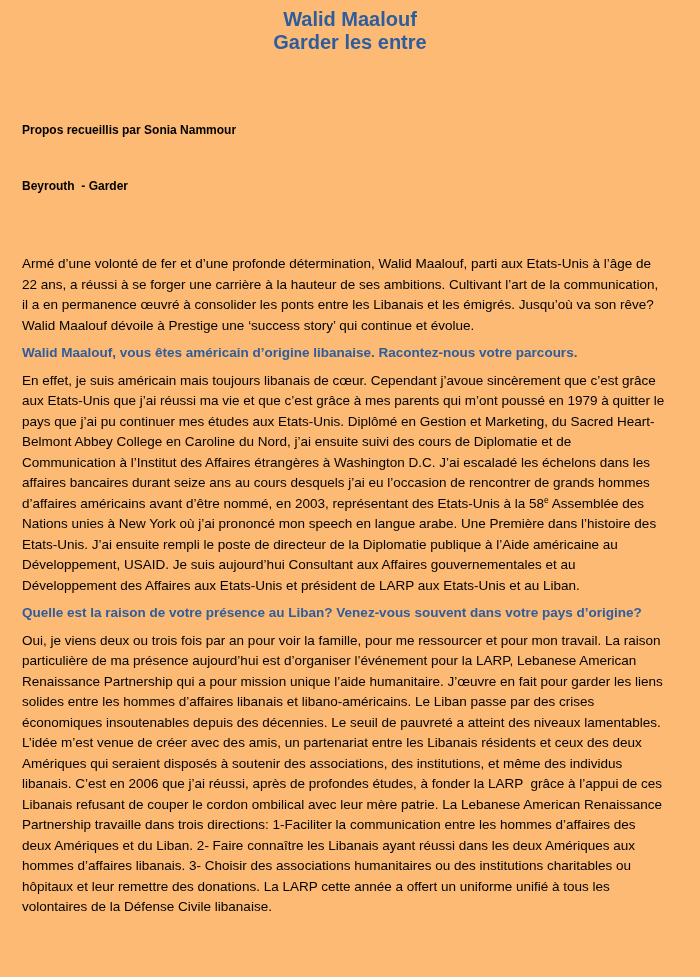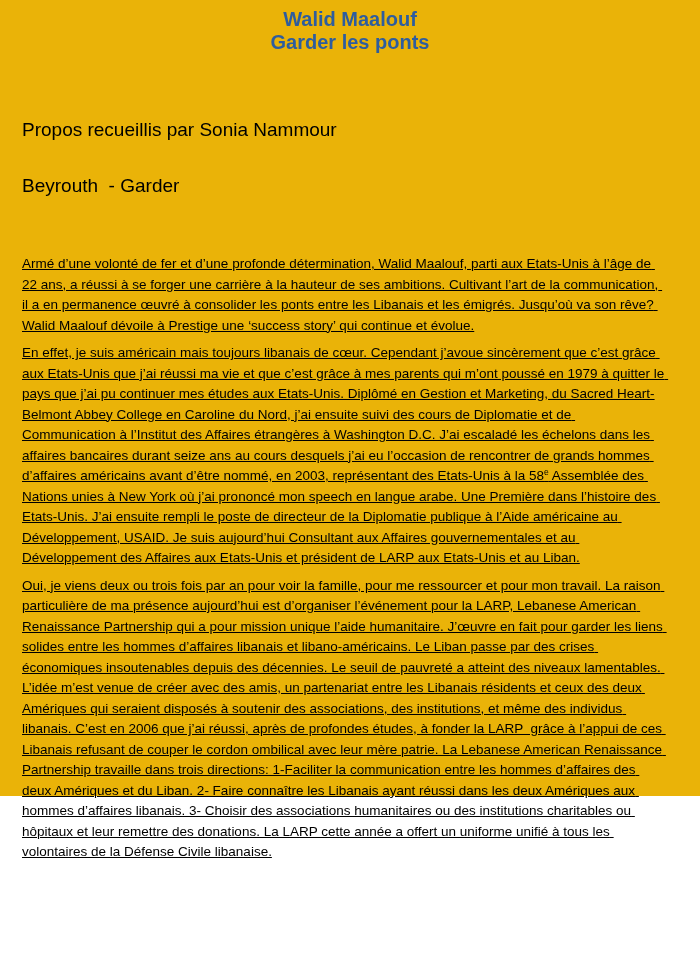--- a/index.html
+++ b/index.html
@@ -6,47 +6,47 @@
     margin: 0;
     padding: 0;
     width: 700px;
     height: 980px;
     overflow: hidden;
     background: #ffffff;
   }
   .page {
     box-sizing: border-box;
     width: 700px;
-    height: 796px;
+    height: 977px;
     padding: 8px 34px 0 22px;
     font-family: "Liberation Sans", "DejaVu Sans", sans-serif;
     color: #000000;
-    background: #eab308;
+    background: #fdba74;
   }
   .title {
     margin: 0 -34px 30px -22px; 
     text-align: center;
     color: #2E5D9E;
     font-size: 20px;
     line-height: 23px;
     font-weight: 700;
   }
   .title-line { display: block; }
   .byline {
-    font-size: 19px;
+    font-size: 12px;
     line-height: 18.5px;
     margin: 0 0 22px 0;
     white-space: pre-wrap;
+    font-weight: bold;
   }
   .body-para {
     font-size: 13.5px;
     line-height: 20.5px;
     margin: 0 0 7px 0;
     white-space: pre-wrap;
-    text-decoration: underline;
   }
   .question {
     font-size: 13.5px;
     line-height: 20.5px;
     font-weight: 700;
     color: #2E5D9E;
     margin: 0 0 7px 0;
     white-space: pre-wrap;
   }
   sup.sup {
@@ -55,29 +55,31 @@
     line-height: 0;
   }
 </style>
 </head>
 <body>
 
 <div class="page">
 
   <h1 class="title">
     <span class="title-line">Walid Maalouf</span>
-    <span class="title-line">Garder les ponts</span>
+    <span class="title-line">Garder les entre</span>
   </h1>
 
   <div class="byline">
     <div>Propos recueillis par Sonia Nammour</div>
     <div>Beyrouth  - Garder</div>
   </div>
 
   <p class="body-para">Armé d’une volonté de fer et d’une profonde détermination, Walid Maalouf, parti aux Etats-Unis à l’âge de 22 ans, a réussi à se forger une carrière à la hauteur de ses ambitions. Cultivant l’art de la communication, il a en permanence œuvré à consolider les ponts entre les Libanais et les émigrés. Jusqu’où va son rêve? Walid Maalouf dévoile à Prestige une ‘success story’ qui continue et évolue.</p>
 
+  <h2 class="question">Walid Maalouf, vous êtes américain d’origine libanaise. Racontez-nous votre parcours.</h2>
 
   <p class="body-para"><span>En effet, je suis américain mais toujours libanais de cœur. Cependant j’avoue sincèrement que c’est grâce aux Etats-Unis que j’ai réussi ma vie et que c’est grâce à mes parents qui m’ont poussé en 1979 à quitter le pays que j’ai pu continuer mes études aux Etats-Unis. Diplômé en Gestion et Marketing, du Sacred Heart-Belmont Abbey College en Caroline du Nord, j’ai ensuite suivi des cours de Diplomatie et de Communication à l’Institut des Affaires étrangères à Washington D.C. J’ai escaladé les échelons dans les affaires bancaires durant seize ans au cours desquels j’ai eu l’occasion de rencontrer de grands hommes d’affaires américains avant d’être nommé, en 2003, représentant des Etats-Unis à la 58</span><sup class="sup">e</sup><span> Assemblée des Nations unies à New York où j’ai prononcé mon speech en langue arabe. Une Première dans l’histoire des Etats-Unis. J’ai ensuite rempli le poste de directeur de la Diplomatie publique à l’Aide américaine au Développement, USAID. Je suis aujourd’hui Consultant aux Affaires gouvernementales et au Développement des Affaires aux Etats-Unis et président de LARP aux Etats-Unis et au Liban.</span></p>
 
+  <h2 class="question">Quelle est la raison de votre présence au Liban? Venez-vous souvent dans votre pays d’origine?</h2>
 
   <p class="body-para">Oui, je viens deux ou trois fois par an pour voir la famille, pour me ressourcer et pour mon travail. La raison particulière de ma présence aujourd’hui est d’organiser l’événement pour la LARP, Lebanese American Renaissance Partnership qui a pour mission unique l’aide humanitaire. J’œuvre en fait pour garder les liens solides entre les hommes d’affaires libanais et libano-américains. Le Liban passe par des crises économiques insoutenables depuis des décennies. Le seuil de pauvreté a atteint des niveaux lamentables. L’idée m’est venue de créer avec des amis, un partenariat entre les Libanais résidents et ceux des deux Amériques qui seraient disposés à soutenir des associations, des institutions, et même des individus libanais. C’est en 2006 que j’ai réussi, après de profondes études, à fonder la LARP  grâce à l’appui de ces Libanais refusant de couper le cordon ombilical avec leur mère patrie. La Lebanese American Renaissance Partnership travaille dans trois directions: 1-Faciliter la communication entre les hommes d’affaires des deux Amériques et du Liban. 2- Faire connaître les Libanais ayant réussi dans les deux Amériques aux hommes d’affaires libanais. 3- Choisir des associations humanitaires ou des institutions charitables ou hôpitaux et leur remettre des donations. La LARP cette année a offert un uniforme unifié à tous les volontaires de la Défense Civile libanaise.</p>
 
 </div>
 
 </body></html>

